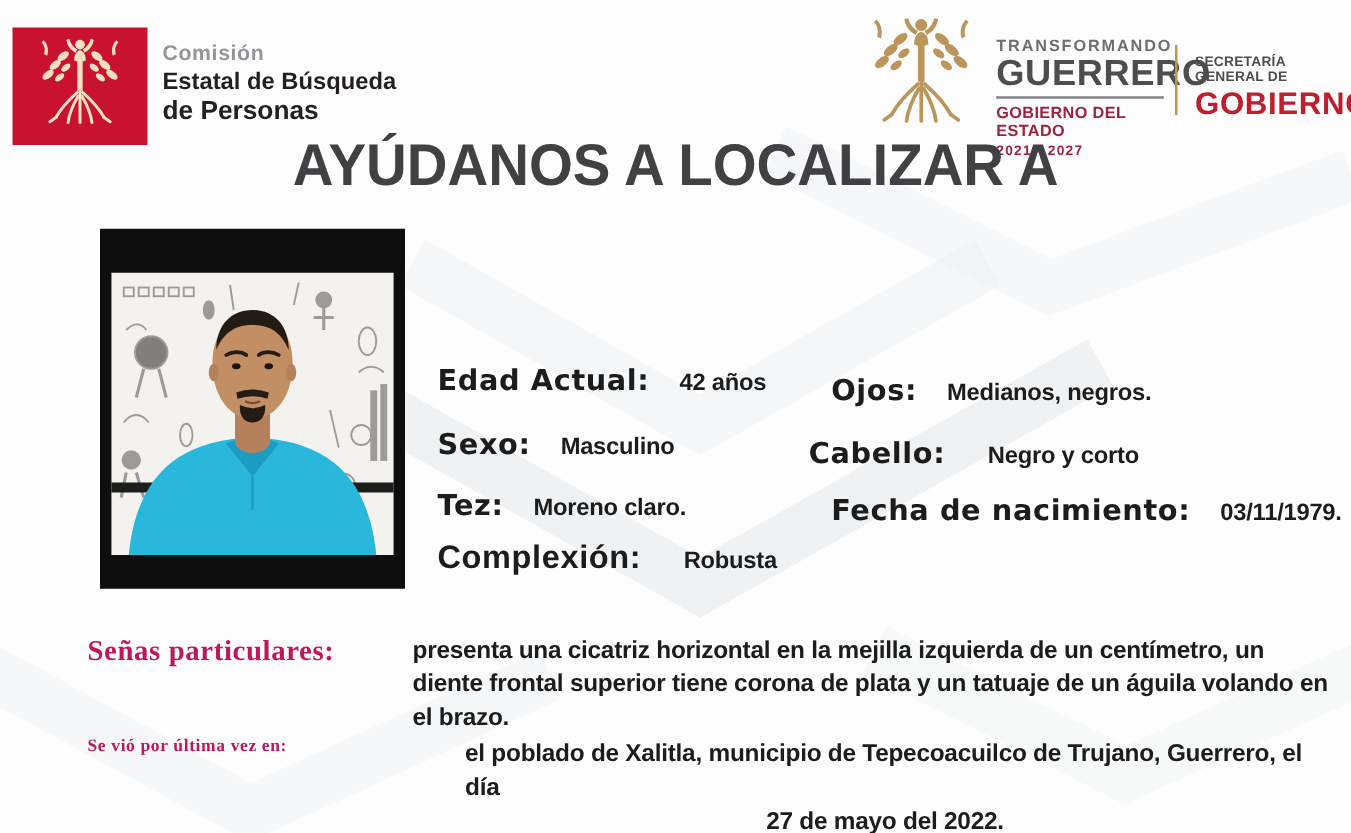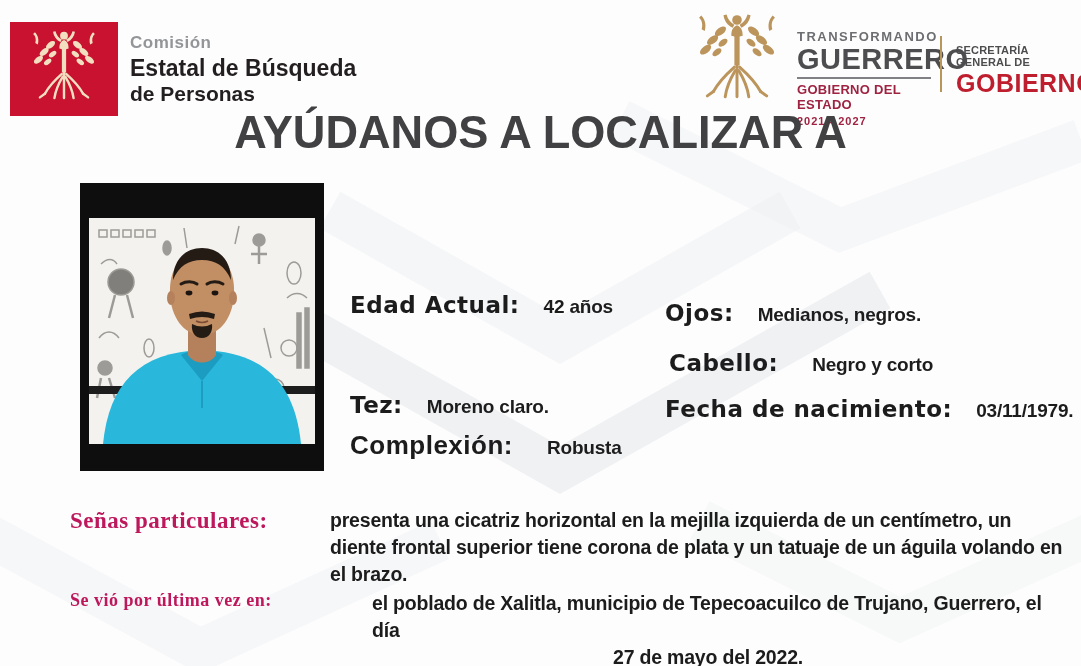--- a/index.html
+++ b/index.html
@@ -11,21 +11,21 @@
   
   .watermark { position:absolute; left:0; top:0; width:1081px; height:666px; z-index:0; }
 
   .content { position:absolute; left:0; top:0; width:985px; height:666px; z-index:1; }
 
   
   .logo-red { left:10px; top:22px; width:108px; height:94px; background:#c81230; display:flex; align-items:center; justify-content:center; }
   .logo-red svg { width:72px; height:78px; color:#f2dfc0; }
   .commission-text { left:130px; top:33px; width:300px; }
   .commission-l1 { font-size:17px; font-weight:bold; color:#939598; letter-spacing:.5px; }
-  .commission-l2 { font-size:23px; font-weight:bold; color:#231f20; margin-top:2px; }
+  .commission-l2 { font-size:19px; font-weight:bold; color:#231f20; margin-top:2px; }
   .commission-l3 { font-size:21px; font-weight:bold; color:#231f20; }
 
   
   .guerrero-emblem { left:693px; top:13px; width:88px; height:96px; color:#bc955c; }
   .brand-block { left:797px; top:29px; width:150px; }
   .brand-transformando { font-size:13px; font-weight:bold; color:#6d6e71; letter-spacing:1.5px; }
   .brand-guerrero { font-size:29px; font-weight:800; color:#4d4d4f; letter-spacing:.5px; line-height:31px; }
   .brand-underline { width:134px; height:2px; background:#808184; margin:2px 0 3px 0; }
   .brand-estado { font-size:13px; font-weight:800; color:#9f2241; letter-spacing:.3px; }
   .brand-period { font-size:11px; font-weight:bold; color:#9f2241; letter-spacing:1px; margin-top:3px; }
@@ -50,21 +50,21 @@
   
   .field-row { position:absolute; white-space:nowrap; }
   .f-label { font-family:"DejaVu Sans", sans-serif; font-weight:bold; color:#1c1c1c; font-size:23px; letter-spacing:.5px; }
   .f-value { font-weight:bold; color:#1c1c1c; font-size:19px; margin-left:24px; letter-spacing:-0.2px; }
 
   
   .section-label { font-family:Liberation Serif, serif; font-weight:bold; color:#be185d; font-size:23px; letter-spacing:.5px; }
   .section-value { font-weight:bold; color:#1c1c1c; font-size:19.5px; line-height:27px; letter-spacing:-0.2px; }
   .senas-label { left:70px; top:508px; }
   .senas-value { left:330px; top:507px; width:742px; }
-  .lastseen-label { left:70px; top:590px; font-size:18px; }
+  .lastseen-label { left:70px; top:590px; font-size:14px; }
   .lastseen-value { left:372px; top:590px; width:672px; }
   .lastseen-line2 { text-align:center; }
 </style>
 </head>
 <body>
 
 <div class="poster">
 
   <svg class="watermark" viewBox="0 0 1081 666" aria-hidden="true">
     <g fill="none" stroke="#ebeef1" stroke-width="42" opacity="0.8">
@@ -196,31 +196,34 @@
         </g>
 
         <path d="M0 196 C6 180 14 172 24 168 L24 226 L0 226 Z" fill="#bd855c" opacity="0"></path>
       </svg>
     </div>
 
 
     <div class="field-row" style="left:350px; top:292px;">
       <span class="f-label">Edad Actual:</span><span class="f-value">42 años</span>
     </div>
+    <div class="field-row" style="left:350px; top:343px;">
+      <span class="f-label">Sexo:</span><span class="f-value">Masculino</span>
+    </div>
     <div class="field-row" style="left:350px; top:392px;">
       <span class="f-label">Tez:</span><span class="f-value">Moreno claro.</span>
     </div>
     <div class="field-row" style="left:350px; top:430px;">
       <span class="f-label" style="font-family:'Liberation Sans',sans-serif; font-size:26px;">Complexión:</span><span class="f-value" style="margin-left:34px;text-align:center;">Robusta</span>
     </div>
 
     <div class="field-row" style="left:665px; top:300px;">
       <span class="f-label">Ojos:</span><span class="f-value">Medianos, negros.</span>
     </div>
-    <div class="field-row" style="left:669px; top:350px;">
+    <div class="field-row" style="left:647px; top:350px;">
       <span class="f-label">Cabello:</span><span class="f-value" style="margin-left:34px;">Negro y corto</span>
     </div>
     <div class="field-row" style="left:665px; top:396px;">
       <span class="f-label">Fecha de nacimiento:</span><span class="f-value">03/11/1979.</span>
     </div>
 
     <div class="abs section-label senas-label">Señas particulares:</div>
     <div class="abs section-value senas-value">presenta una cicatriz horizontal en la mejilla izquierda de un centímetro, un diente frontal superior tiene corona de plata y un tatuaje de un águila volando en el brazo.</div>
 
     <div class="abs section-label lastseen-label">Se vió por última vez en:</div>

